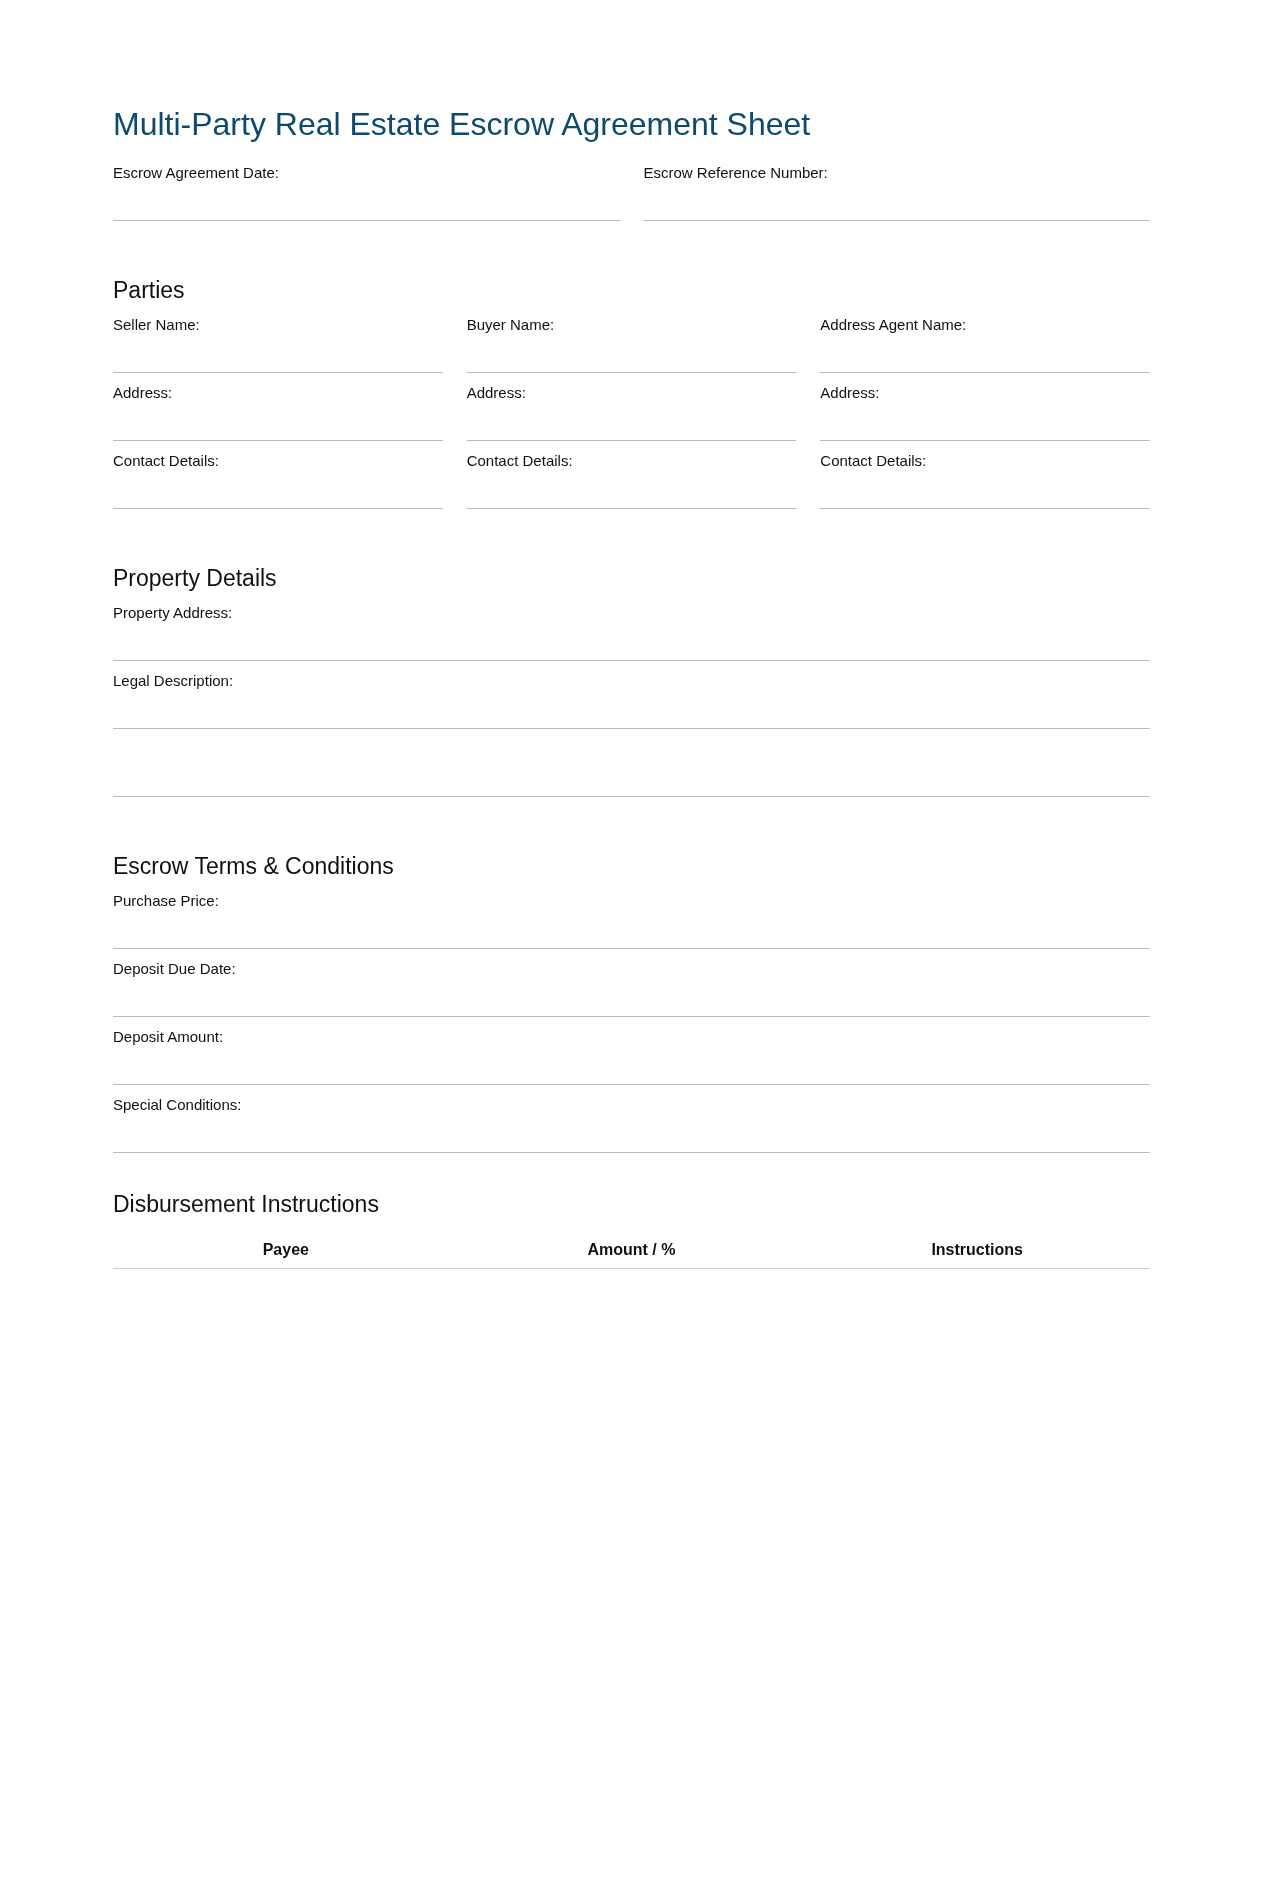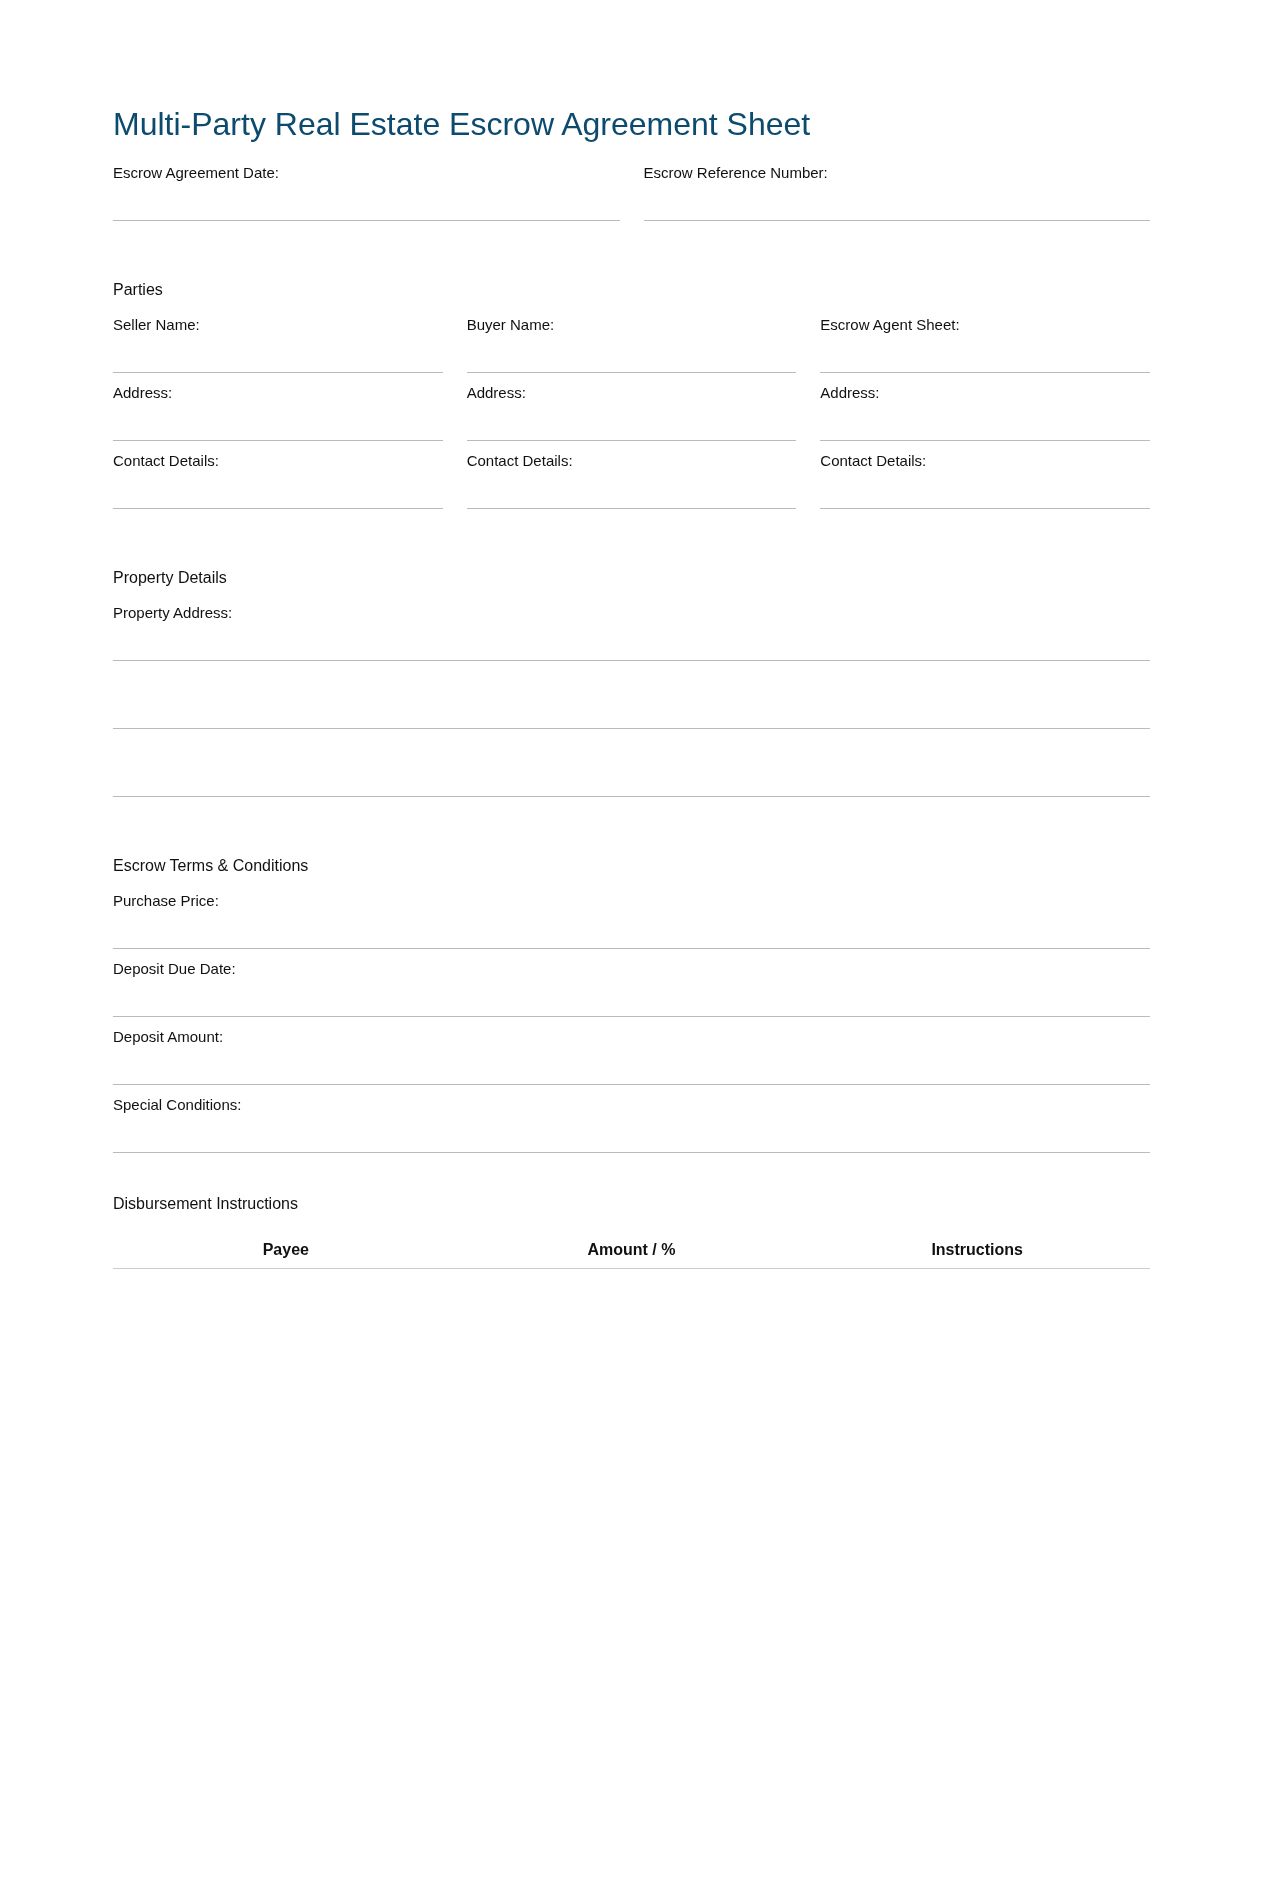--- a/index.html
+++ b/index.html
@@ -1,19 +1,19 @@
 <!DOCTYPE html>
 <html><head>
 <meta charset="utf-8">
 <style>
   html, body { margin: 0; padding: 0; background: #ffffff; }
   body { width: 1263px; height: 1884px; font-family: "Liberation Sans", sans-serif; color: #111111; }
   .page { position: relative; padding: 104px 113px 0 113px; width: 1037px; }
   h1 { font-size: 32px; font-weight: normal; margin: 0; line-height: 40px; color: #0c4a6e; }
-  h2 { font-size: 16px; font-weight: normal; margin: 0; line-height: 30px; color: #111; }
+  h2 { font-size: 23px; font-weight: normal; margin: 0; line-height: 30px; color: #111; }
   .row { display: flex; gap: 24px; }
   .col { flex: 1 1 0; min-width: 0; }
   .field { height: 68px; box-sizing: border-box; border-bottom: 1px solid #bbbbbb; padding-top: 11px; }
   .field-label { font-size: 15px; line-height: 18px; display: block; color: #111; }
   .field-input { display: block; width: 100%; height: 30px; border: none; outline: none; background: transparent; font-family: "Liberation Sans", sans-serif; font-size: 15px; padding: 0; margin-top: 8px; }
   .header-fields { margin-top: 9px; }
   .section { margin-top: 54px; }
   .section-heading { margin-bottom: 0; }
   .section .field:first-of-type { }
   table { width: 100%; border-collapse: collapse; margin-top: 12px; }
@@ -64,21 +64,21 @@
           <label class="field-label">Address:</label>
           <input class="field-input" type="text" value="" style="">
         </div>
         <div class="field">
           <label class="field-label">Contact Details:</label>
           <input class="field-input" type="text" value="" style="">
         </div>
       </div>
       <div class="col">
         <div class="field">
-          <label class="field-label">Escrow Agent Sheet:</label>
+          <label class="field-label">Address Agent Name:</label>
           <input class="field-input" type="text" value="" style="">
         </div>
         <div class="field">
           <label class="field-label">Address:</label>
           <input class="field-input" type="text" value="" style="">
         </div>
         <div class="field">
           <label class="field-label">Contact Details:</label>
           <input class="field-input" type="text" value="" style="">
         </div>
@@ -86,20 +86,21 @@
     </div>
   </div>
 
   <div class="section">
     <h2 class="section-heading">Property Details</h2>
     <div class="field">
       <label class="field-label">Property Address:</label>
       <input class="field-input" type="text" value="" style="">
     </div>
     <div class="field">
+      <label class="field-label">Legal Description:</label>
       <input class="field-input" type="text" value="" style="">
     </div>
     <div class="field">
       <input class="field-input" type="text" value="" style="">
     </div>
   </div>
 
   <div class="section">
     <h2 class="section-heading">Escrow Terms &amp; Conditions</h2>
     <div class="field">

